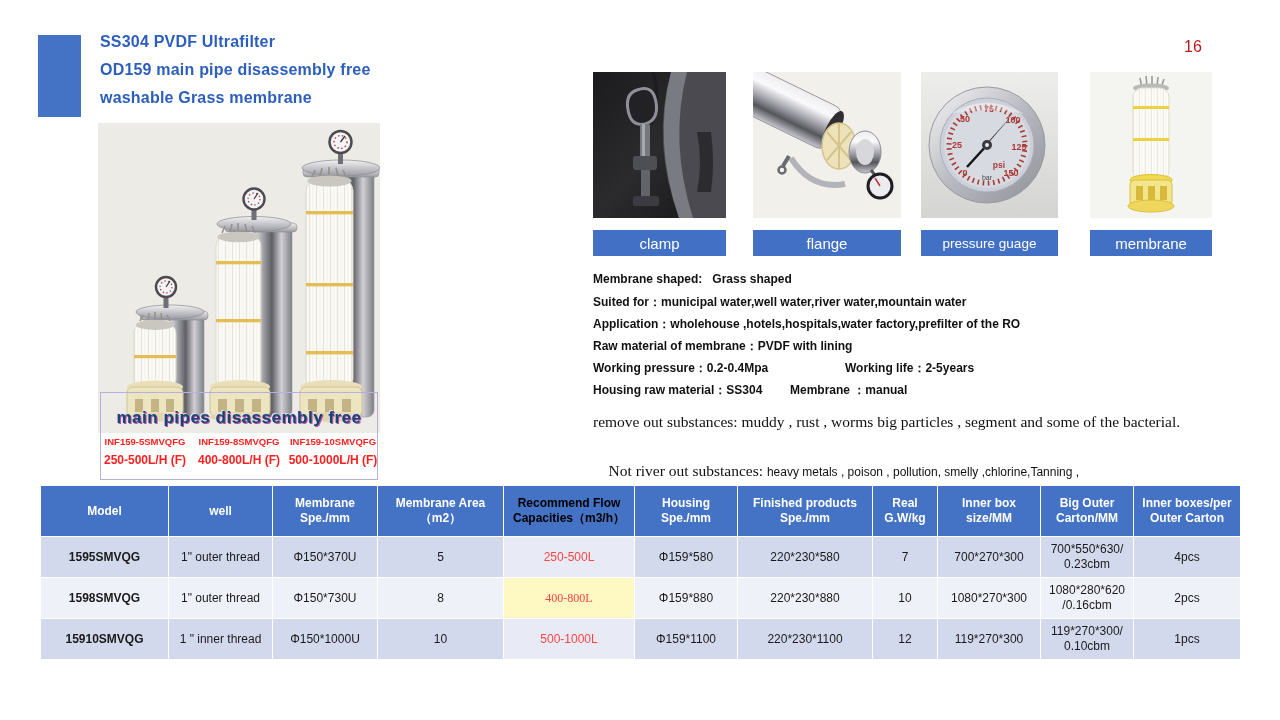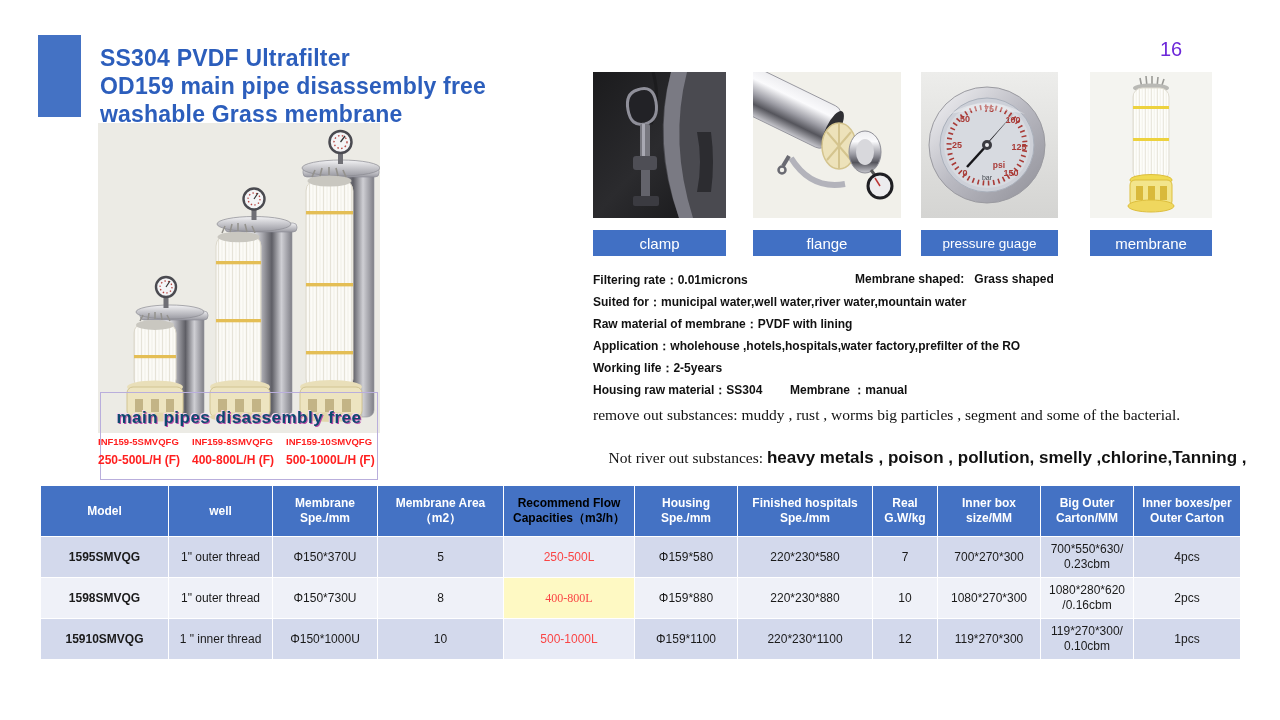--- a/index.html
+++ b/index.html
@@ -3,33 +3,33 @@
 <meta charset="utf-8">
 <style>
   html,body{margin:0;padding:0;}
   body{width:1280px;height:720px;position:relative;background:#ffffff;
        font-family:"Liberation Sans","DejaVu Sans",sans-serif;overflow:hidden;}
   .abs{position:absolute;}
 
   
   .accent-rect{left:38px;top:35px;width:43px;height:82px;background:#4472C4;}
   .title{left:100px;top:28px;width:520px;color:#2C5EBC;font-weight:800;
-         font-size:23px;line-height:28px;letter-spacing:.2px;margin-top:16px;}
-  .page-num{left:1160px;top:38px;font-size:20px;color:#6d28d9;}
+         font-size:16px;line-height:28px;letter-spacing:.2px;}
+  .page-num{left:1184px;top:38px;font-size:16px;color:#b91c1c;}
 
   
   .left-fig{left:98px;top:123px;width:282px;height:360px;}
   .left-photo{position:absolute;left:0;top:0;width:282px;height:310px;}
   .fig-caption{position:absolute;left:0;top:285px;width:282px;text-align:center;
       font-size:17px;font-weight:800;color:#0c4a6e;letter-spacing:.5px;
       text-shadow:1px 1px 0 #b84ca8,-1px -1px 0 #f9d4f1;}
   .fig-box{position:absolute;left:2px;top:269px;width:276px;height:86px;
       border:1px solid #B9AEDC;pointer-events:none;}
   .fig-models{position:absolute;left:0;top:313px;width:282px;display:flex;}
-  .fig-model{flex:1;text-align:left;color:#FF1F1F;font-weight:800;}
+  .fig-model{flex:1;text-align:center;color:#FF1F1F;font-weight:800;}
   .fig-model .code{font-size:9.5px;display:block;}
   .fig-model .flow{font-size:12px;display:block;margin-top:6px;}
 
   
   .card{position:absolute;top:72px;}
   .card svg{display:block;}
   .card .label{margin-top:12px;height:26px;background:#4170C4;color:#fff;
       display:flex;align-items:center;justify-content:center;font-size:15px;}
   .card-clamp{left:593px;width:133px;}
   .card-flange{left:753px;width:148px;}
@@ -37,23 +37,23 @@
   .card-membrane{left:1090px;width:122px;}
   .card-gauge .label{font-size:13.5px;}
 
   
   .specs{left:593px;top:272px;width:665px;color:#111;}
   .spec-line{height:22px;display:flex;font-size:12px;font-weight:700;white-space:pre;}
   .spec-line .l0{width:262px;}
   .spec-line .l4{width:252px;}
   .spec-line .l5{width:197px;}
   .serif-line{font-family:"Liberation Serif","DejaVu Serif",serif;font-size:15.5px;
-      font-weight:400;margin-top:2px;height:22px;white-space:pre;}
+      font-weight:400;margin-top:9px;height:22px;white-space:pre;}
   .serif-line .sans-part{font-family:"Liberation Sans","DejaVu Sans",sans-serif;
-      font-size:17px;font-weight:700;}
+      font-size:12px;font-weight:400;}
 
   
   .spec-table{left:40px;top:485px;width:1200px;border-collapse:collapse;
       table-layout:fixed;font-size:12px;color:#1a1a1a;}
   .spec-table th,.spec-table td{border:1.5px solid #ffffff;text-align:center;
       vertical-align:middle;white-space:pre-line;padding:0 2px;}
   .spec-table th{background:#4472C4;color:#fff;font-weight:700;height:50px;
       font-size:12px;line-height:15px;}
   .spec-table th.hl{color:#000000;}
   .spec-table td{height:40px;line-height:15px;}
@@ -291,33 +291,33 @@
     <rect x="46" y="114" width="7" height="14" fill="#D9B93A"></rect>
     <rect x="58" y="114" width="7" height="14" fill="#D9B93A"></rect>
     <rect x="70" y="114" width="7" height="14" fill="#D9B93A"></rect>
     <ellipse cx="61" cy="134" rx="23" ry="6" fill="#EFD75E" stroke="#DDBE3C"></ellipse>
   </svg>
   <div class="label">membrane</div>
 </div>
 
 <div class="abs specs">
   <div class="spec-line">
-    <span class="l0">Filtering rate：0.01microns</span>
     <span>Membrane shaped:   Grass shaped</span>
   </div>
   <div class="spec-line">
     <span>Suited for：municipal water,well water,river water,mountain water</span>
   </div>
   <div class="spec-line">
+    <span>Application：wholehouse ,hotels,hospitals,water factory,prefilter of the RO</span>
+  </div>
+  <div class="spec-line">
     <span>Raw material of membrane：PVDF with lining</span>
   </div>
   <div class="spec-line">
-    <span>Application：wholehouse ,hotels,hospitals,water factory,prefilter of the RO</span>
-  </div>
-  <div class="spec-line">
+    <span class="l4">Working pressure：0.2-0.4Mpa</span>
     <span>Working life：2-5years</span>
   </div>
   <div class="spec-line">
     <span class="l5">Housing raw material：SS304</span>
     <span>Membrane ：manual</span>
   </div>
   <div class="serif-line">remove out substances: muddy , rust , worms big particles , segment and some of the bacterial.</div>
   <div class="serif-line">
     <span>Not river out substances: </span><span class="sans-part">heavy metals , poison , pollution, smelly ,chlorine,Tanning ,</span>
   </div>
@@ -342,21 +342,21 @@
       <th>Model</th>
       <th>well</th>
       <th>Membrane
 Spe./mm</th>
       <th>Membrane Area
 （m2）</th>
       <th class="hl">Recommend Flow
 Capacities（m3/h）</th>
       <th>Housing
 Spe./mm</th>
-      <th>Finished hospitals
+      <th>Finished products
 Spe./mm</th>
       <th>Real
 G.W/kg</th>
       <th>Inner box
 size/MM</th>
       <th>Big Outer
 Carton/MM</th>
       <th>Inner boxes/per
 Outer Carton</th>
     </tr>

